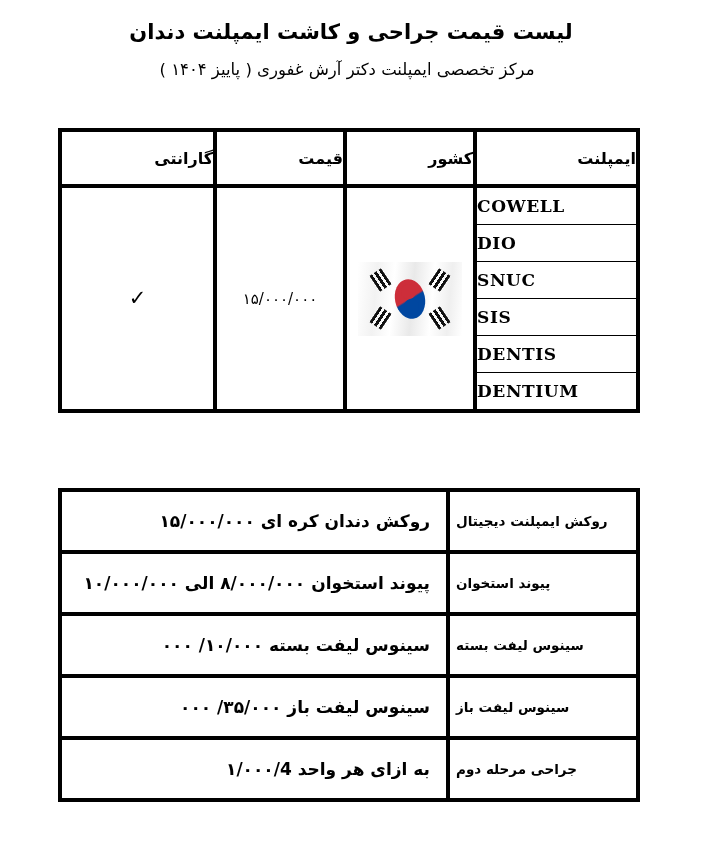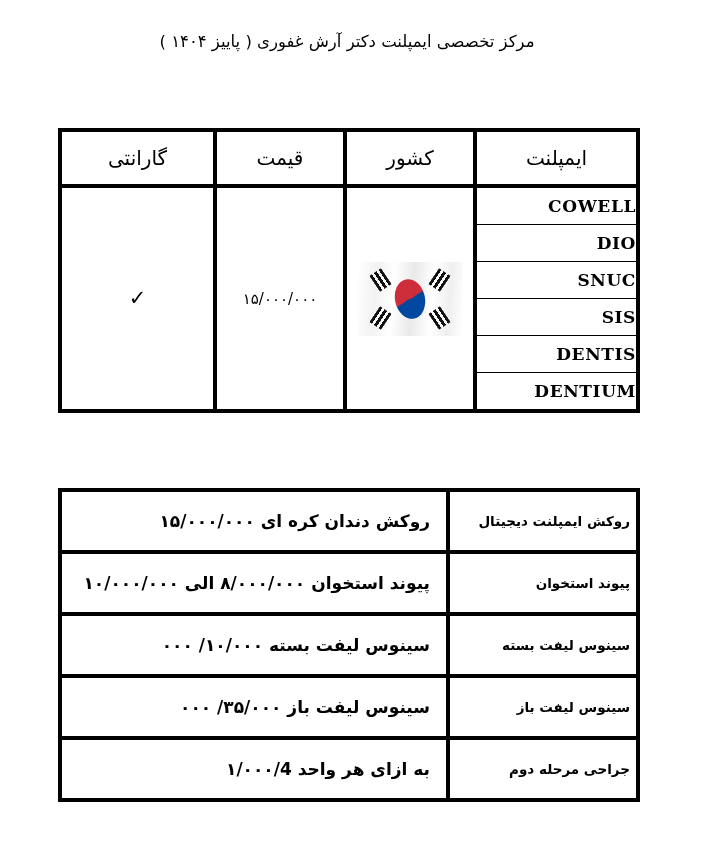--- a/index.html
+++ b/index.html
@@ -59,33 +59,33 @@
     border: 4px solid #000;
   }
   table.implants col.c-implant  { width: 163px; }
   table.implants col.c-country  { width: 130px; }
   table.implants col.c-price    { width: 130px; }
   table.implants col.c-warranty { width: 155px; }
 
   table.implants th {
     border: 4px solid #000;
     height: 52px;
-    font-size: 20px;
-    font-weight: normal;
-    text-align: center;
+    font-size: 16px;
+    font-weight: bold;
+    text-align: right;
     vertical-align: middle;
     padding: 0;
   }
   table.implants td.brand {
     border-right: 4px solid #000;
     border-left: 4px solid #000;
     border-top: 1.5px solid #000;
     border-bottom: 1.5px solid #000;
     height: 36px;
-    text-align: right;
+    text-align: left;
     vertical-align: middle;
     font-family: "DejaVu Serif", "Liberation Serif", serif;
     font-weight: bold;
     font-size: 17px;
     letter-spacing: 0.6px;
     padding: 0;
     direction: ltr;
   }
   table.implants tr.first-brand td.brand { border-top: 4px solid #000; }
   table.implants tr.last-brand  td.brand { border-bottom: 4px solid #000; }
@@ -168,21 +168,21 @@
     border-collapse: collapse;
     table-layout: fixed;
     border: 4px solid #000;
   }
   table.services col.c-label { width: 190px; }
   table.services col.c-desc  { width: 388px; }
 
   table.services td.label {
     border: 4px solid #000;
     height: 58px;
-    text-align: right;
+    text-align: left;
     vertical-align: middle;
     font-size: 13.5px;
     font-weight: bold;
     padding: 0 6px;
     direction: rtl;
   }
   table.services td.desc {
     border: 4px solid #000;
     height: 58px;
     text-align: right;
@@ -193,20 +193,21 @@
     direction: rtl;
     letter-spacing: 0.4px;
   }
 </style>
 </head>
 <body>
 
 <div class="page">
 
   <div class="header">
+    <h1 class="title">لیست قیمت جراحی و کاشت ایمپلنت دندان</h1>
     <div class="subtitle">مرکز تخصصی ایمپلنت دکتر آرش غفوری ( پاییز ۱۴۰۴ )</div>
   </div>
 
   <div class="table-wrap-implants">
     <table class="implants">
       <colgroup>
         <col class="c-implant">
         <col class="c-country">
         <col class="c-price">
         <col class="c-warranty">

